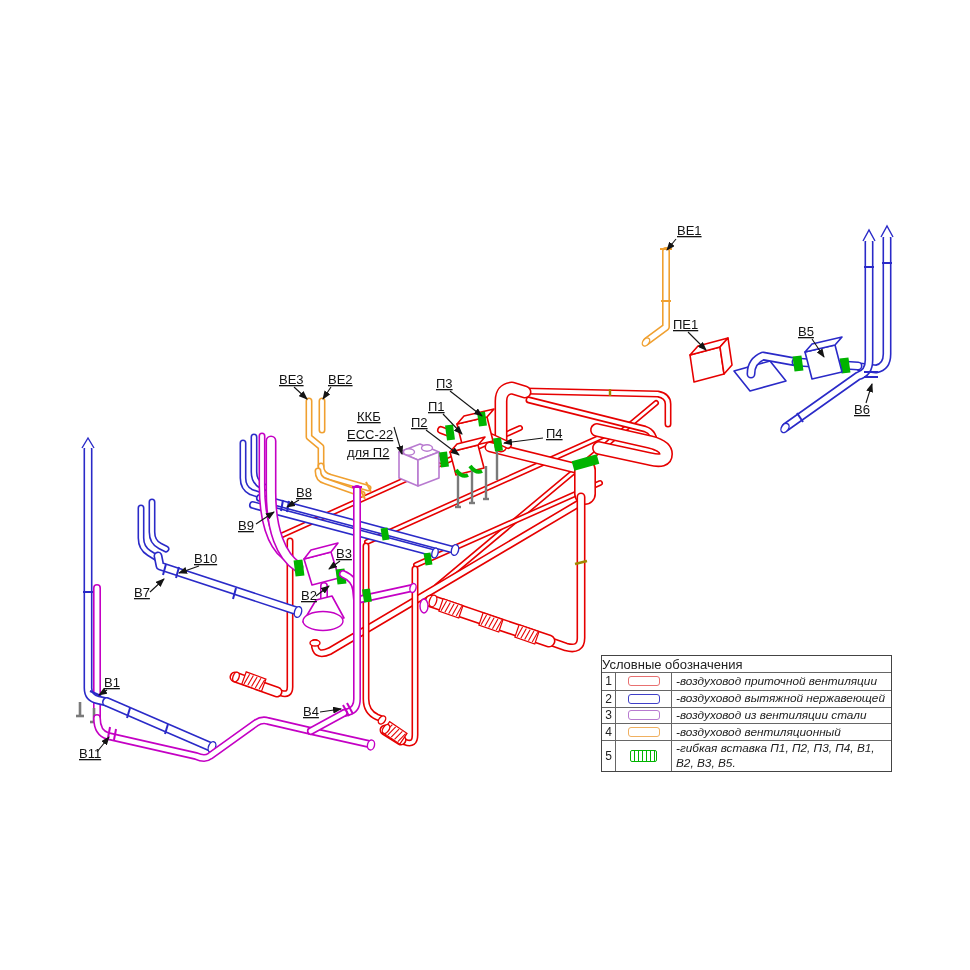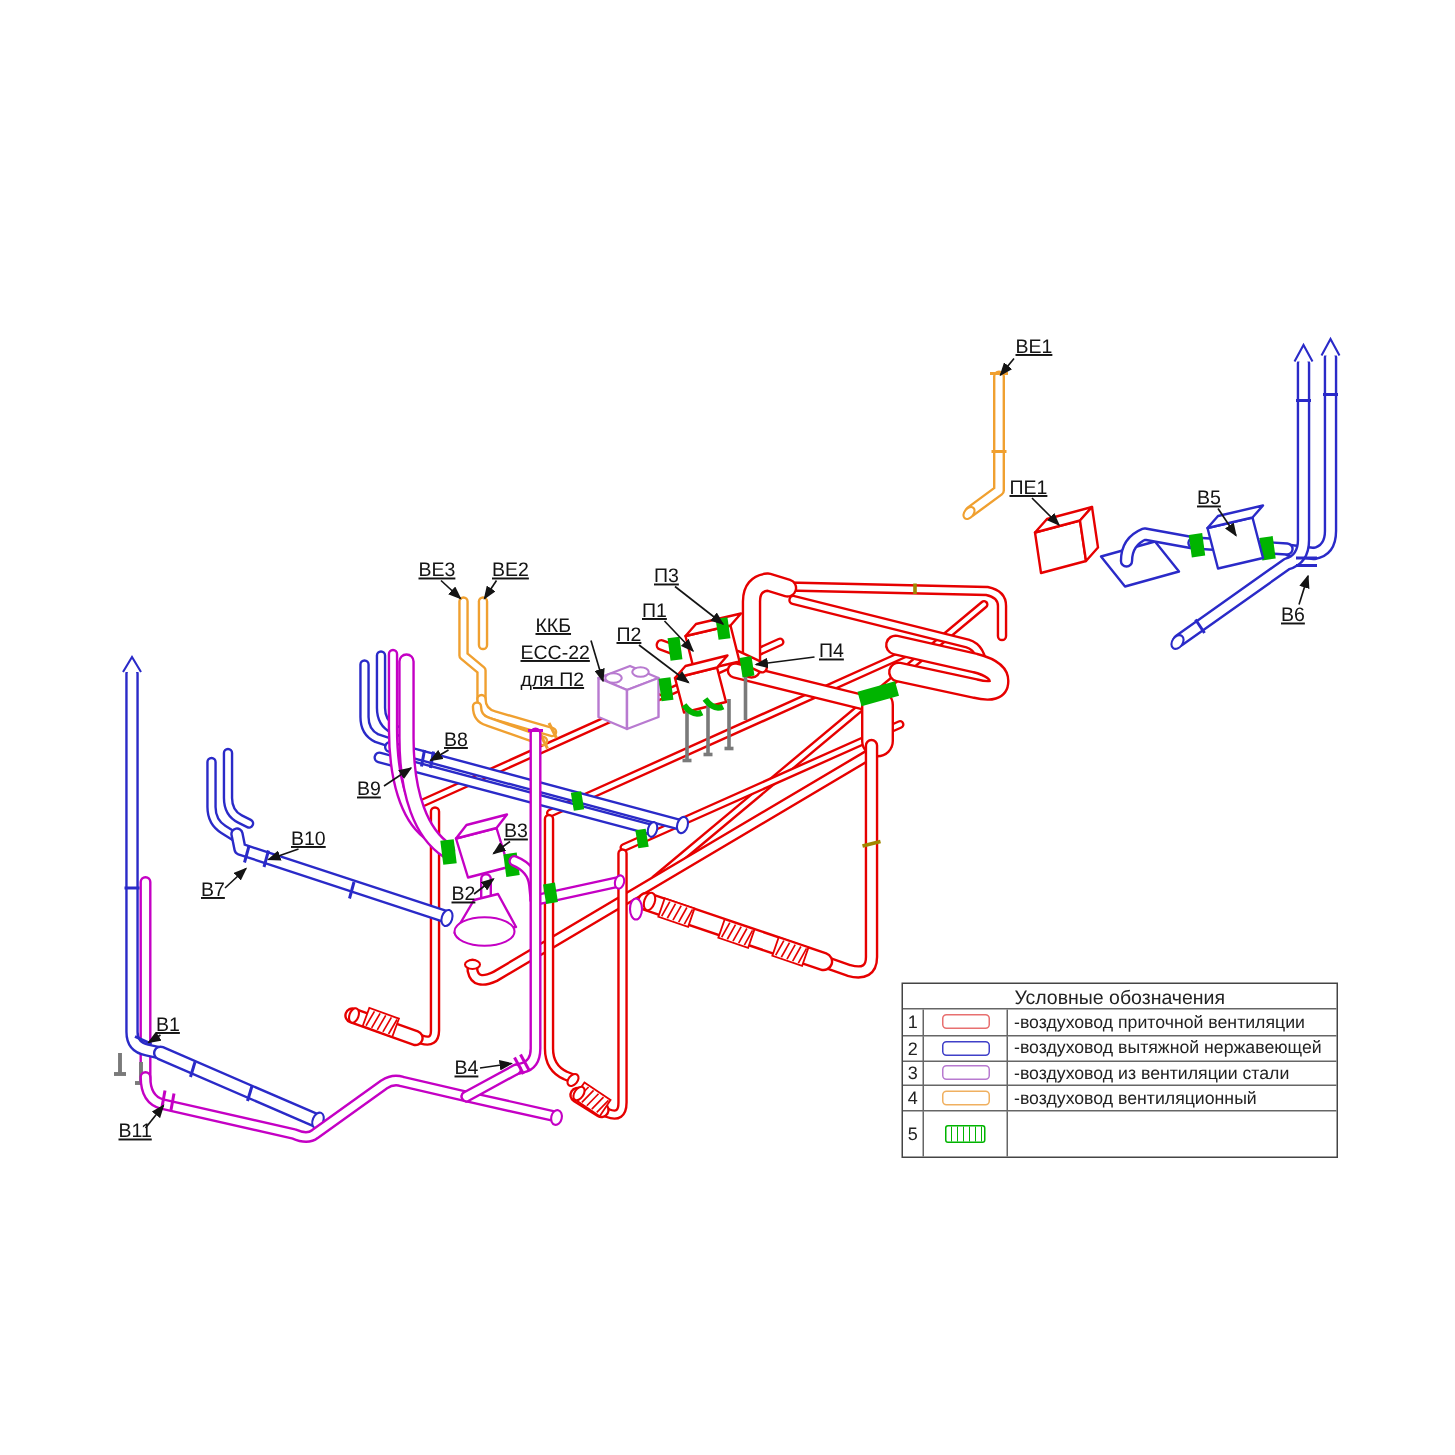--- a/index.html
+++ b/index.html
@@ -20,27 +20,27 @@
   .cap{fill:#fff;stroke-width:1.4;}
   .hl{stroke:var(--red);stroke-width:1.1;}
   .hr{fill:#fff;stroke:var(--red);stroke-width:1.2;}
   text.lbl{font:13px "Liberation Sans",sans-serif;fill:#141414;text-decoration:underline;}
   .leader{stroke:#141414;stroke-width:1.1;fill:none;}
   
   #legend{position:absolute;left:601px;top:655px;width:291px;height:117px;
           border:1px solid #444;box-sizing:border-box;background:#fff;
           display:grid;grid-template-columns:14px 56px 1fr;
           grid-template-rows:17px 17.5px 17px 16.5px 16.5px 1fr;}
-  #legend .t{grid-column:1/4;text-align:center;font:13px "Liberation Sans",sans-serif;
+  #legend .t{grid-column:1/4;font:13px "Liberation Sans",sans-serif;
              color:#222;border-bottom:0.8px solid #666;line-height:17px;}
   #legend .c{border-right:0.8px solid #666;border-bottom:0.8px solid #666;
              display:flex;align-items:center;justify-content:center;
              font:12px "Liberation Sans",sans-serif;color:#222;box-sizing:border-box;}
   #legend .d{border-right:none;justify-content:flex-start;padding-left:4px;
-             font-size:11.8px;line-height:1.22;}
+             font-style:italic;font-size:11.8px;line-height:1.22;}
   #legend .lastrow{border-bottom:none;}
   .sw{width:30px;height:8px;border:1.4px solid #000;border-radius:3px;background:#fff;}
   .sw.hatch{width:25px;height:10px;border-radius:2px;}
 </style>
 </head>
 <body>
 
 <div id="stage">
 <svg width="970" height="970" viewBox="0 0 970 970">
   <defs>
@@ -356,14 +356,15 @@
   <div class="c">4</div>
   <div class="c">
         <span class="sw legend-swatch" style="border-color: rgb(240, 176, 96);"></span>
       </div>
   <div class="c d">-воздуховод вентиляционный</div>
 
   <div class="c lastrow">5</div>
   <div class="c lastrow">
         <span class="sw hatch legend-swatch" style="border-color: rgb(0, 180, 0); background: repeating-linear-gradient(90deg, transparent 0px, transparent 3px, rgb(0, 180, 0) 3px, rgb(0, 180, 0) 4px);"></span>
       </div>
+  <div class="c d lastrow">-гибкая вставка П1, П2, П3, П4, В1, В2, В3, В5.</div>
 </div>
 </div>
 
 </body></html>

